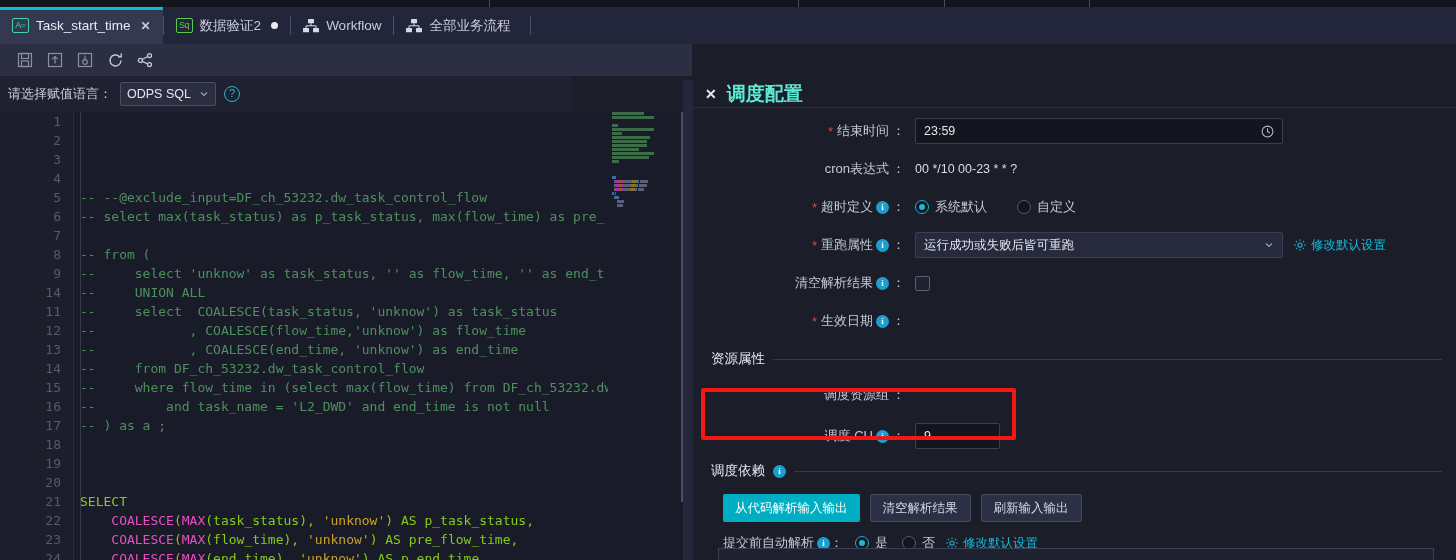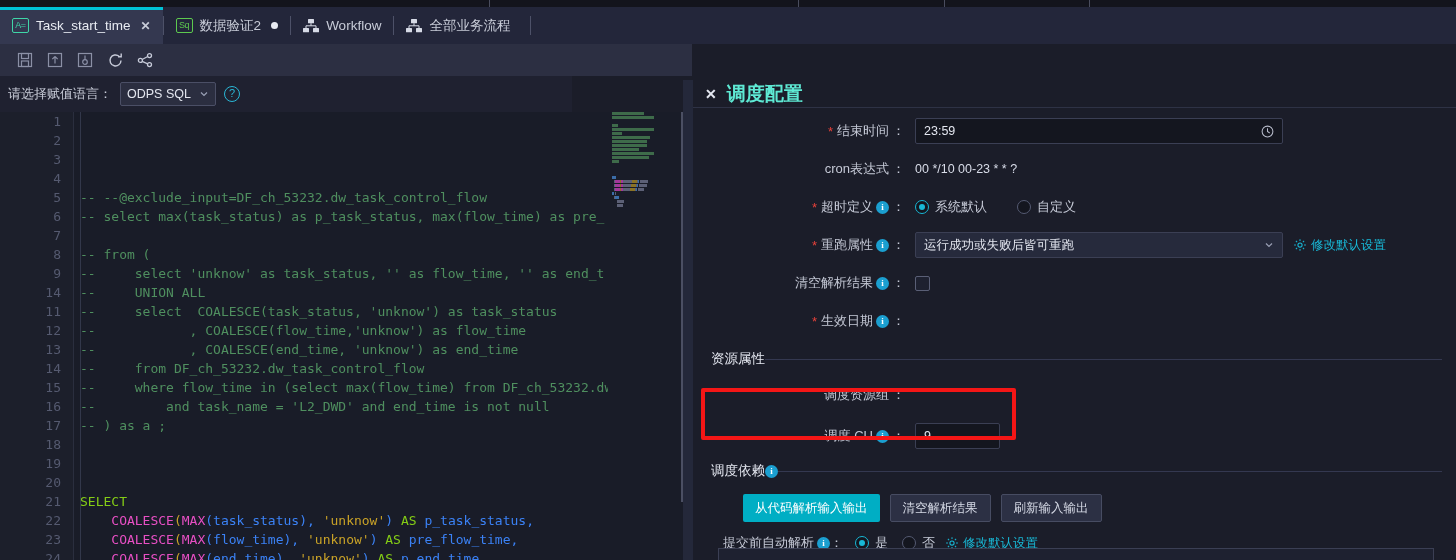--- a/index.html
+++ b/index.html
@@ -110,21 +110,21 @@
     border-left: 1px solid #2a2e3e;
     font-family: "DejaVu Sans Mono", monospace; font-size: 13px;
     line-height: 19px; white-space: pre; color: #d6dae6;
     padding-left: 6px;
   }
   .code .row { height: 19px; }
   .cmt { color: #4f8f5f; }
   .kw  { color: #84cc16; }
   .fn  { color: #e84fc4; }
   .str { color: #c9a227; }
-  .op  { color: #3b82f6; }
+  .op  { color: #84cc16; }
   .guide {
     position: absolute; width: 1px; background: #32374a;
   }
 
   
   .minimap {
     position: absolute; left: 608px; top: 0; width: 72px; height: 100%;
     background: #191c28; overflow: hidden;
   }
   .mm-line { height: 3px; margin-bottom: 1px; }
@@ -212,34 +212,34 @@
   }
   .link-gear {
     display: inline-flex; align-items: center; gap: 4px;
     color: #18b8d6; font-size: 12.5px; cursor: pointer;
   }
   .gear {
     width: 14px; height: 14px; display: inline-block;
   }
 
   .section-head {
-    display: flex; align-items: center; 
+    display: flex; align-items: center; gap: 8px;
     color: #e6e9f2; font-size: 13.5px; padding-left: 18px;
     margin-top: 4px; margin-bottom: 2px;
   }
   .section-head .rule {
     flex: 1; height: 1px; background: #343850; margin-right: 14px;
   }
 
   .btn {
     height: 28px; padding: 0 12px; border-radius: 2px;
     display: inline-flex; align-items: center; justify-content: center;
     font-size: 12.5px; cursor: pointer;
   }
-  .btn.primary { background: #00aec4; color: #ffffff; margin-left: 20px; }
+  .btn.primary { background: #00aec4; color: #ffffff; }
   .btn.ghost { background: #2c3044; color: #d6dae6; border: 1px solid #474c62; }
 
   .hl-box {
     position: absolute; left: 701px; top: 388px; width: 315px; height: 52px;
     border: 4px solid #f51616; border-radius: 2px;
     pointer-events: none;
   }
   .green-check {
     width: 14px; height: 14px; border-radius: 50%; background: #3fb53f;
     color: #fff; font-size: 10px; line-height: 14px; text-align: center;

